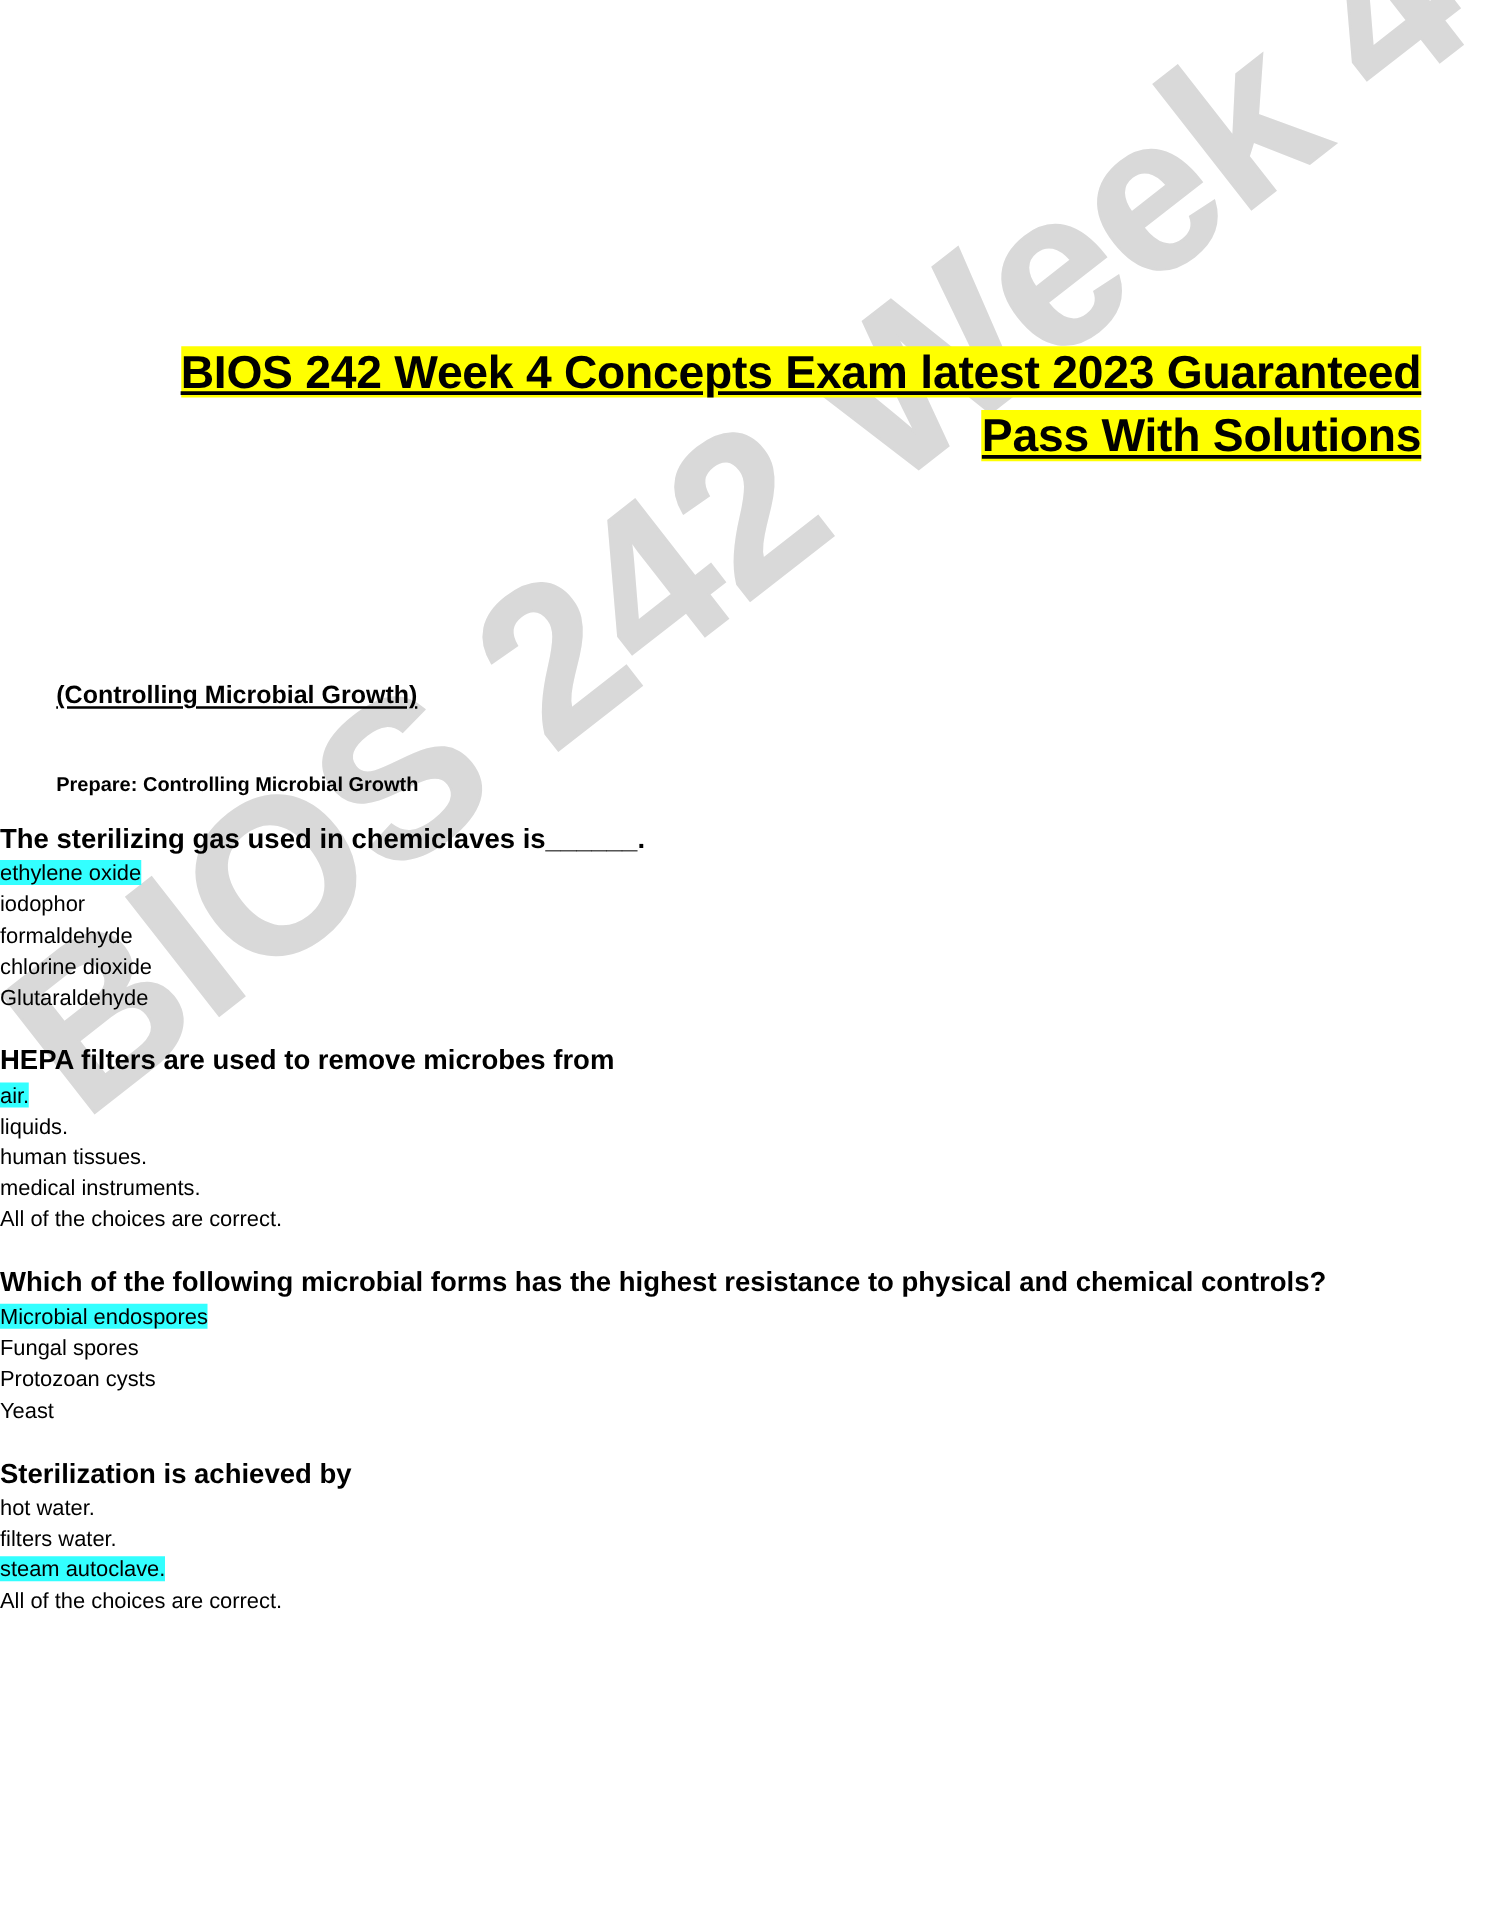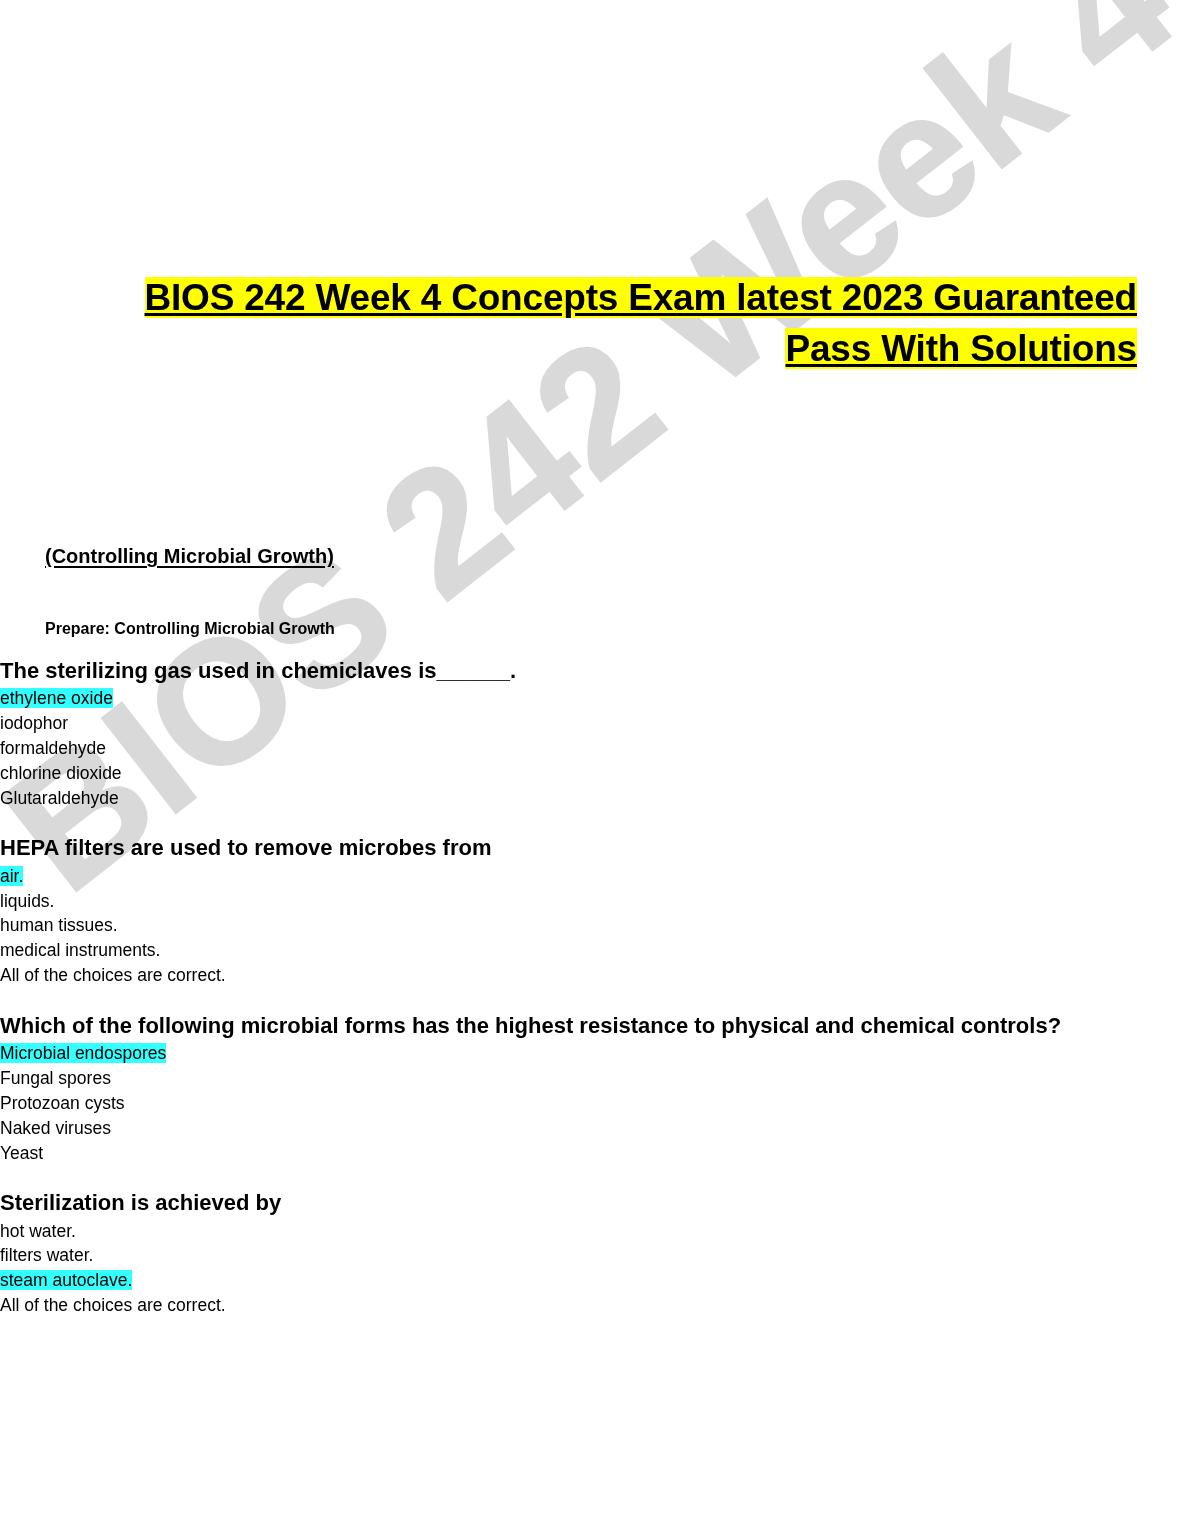--- a/index.html
+++ b/index.html
@@ -149,21 +149,20 @@
           <div class="choice"><span>human tissues.</span></div>
           <div class="choice"><span>medical instruments.</span></div>
           <div class="choice"><span>All of the choices are correct.</span></div>
         </div>
         <div class="spacer"></div>
         <div class="q-group">
           <div class="question">Which of the following microbial forms has the highest resistance to physical and chemical controls?</div>
           <div class="choice"><span class="cyan">Microbial endospores</span></div>
           <div class="choice"><span>Fungal spores</span></div>
           <div class="choice"><span>Protozoan cysts</span></div>
-          <div class="choice"><span>Naked viruses</span></div>
           <div class="choice"><span>Yeast</span></div>
         </div>
         <div class="spacer"></div>
         <div class="q-group">
           <div class="question">Sterilization is achieved by</div>
           <div class="choice"><span>hot water.</span></div>
           <div class="choice"><span>filters water.</span></div>
           <div class="choice"><span class="cyan">steam autoclave.</span></div>
           <div class="choice"><span>All of the choices are correct.</span></div>
         </div>

